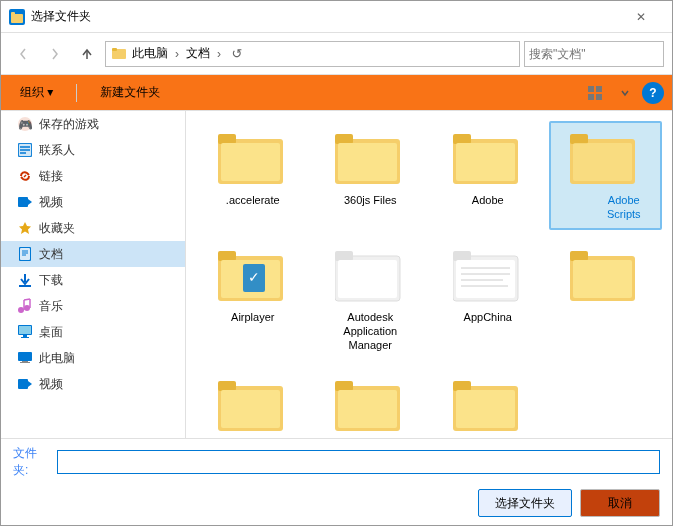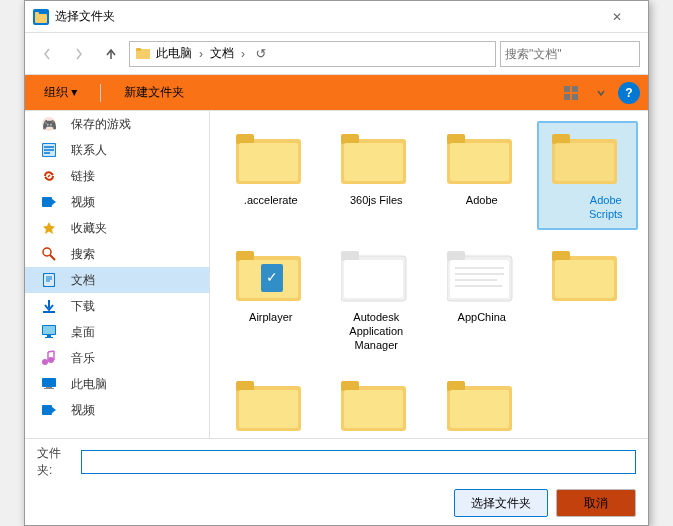--- a/index.html
+++ b/index.html
@@ -8,21 +8,21 @@
       font-size: 12px;
       background: #f0f0f0;
       display: flex;
       justify-content: center;
       align-items: center;
       width: 673px;
       height: 526px;
       overflow: hidden;
     }
     .dialog {
-      width: 625px;
+      width: 673px;
       height: 526px;
       background: #fff;
       border: 1px solid #999;
       box-shadow: 2px 2px 8px rgba(0,0,0,0.3);
       display: flex;
       flex-direction: column;
     }
     
     .title-bar {
       background: #fff;
@@ -185,21 +185,21 @@
       flex-shrink: 0;
       display: flex; align-items: center; justify-content: center;
     }
     
     .icon-games { color: #cc3300; }
     .icon-links { color: #cc3300; }
     .icon-favorites { color: #e6a817; }
     .icon-search { color: #cc3300; }
     .icon-downloads { color: #0066cc; }
     .icon-music { color: #cc66cc; }
-    .sidebar-item-label { flex: 1; margin-left: 8px; }
+    .sidebar-item-label { flex: 1; }
 
     
     .content-area {
       flex: 1;
       display: flex;
       flex-direction: column;
       overflow: hidden;
       position: relative;
     }
     .content-scroll {
@@ -250,21 +250,21 @@
       background: #fff;
     }
     .filename-row {
       display: flex;
       align-items: center;
       padding: 6px 12px;
       gap: 8px;
     }
     .filename-label {
       font-size: 12px;
-      color: #404040;
+      color: #3b82f6;
       width: 36px;
       flex-shrink: 0;
     }
     .filename-input {
       flex: 1;
       height: 24px;
       border: 1px solid #0078d4;
       outline: none;
       padding: 0 4px;
       font-size: 12px;
@@ -411,29 +411,20 @@
         <span class="sidebar-item-label">视频</span>
       </div>
       <div class="sidebar-item">
         <span class="sidebar-icon icon-favorites">
           <svg width="16" height="16" viewBox="0 0 16 16">
               <polygon points="8,2 10,6 14,6.5 11,9.5 12,14 8,11.5 4,14 5,9.5 2,6.5 6,6" fill="#e6a817"></polygon>
             </svg>
         </span>
         <span class="sidebar-item-label">收藏夹</span>
       </div>
-      <div class="sidebar-item">
-        <span class="sidebar-icon icon-search">
-          <svg width="16" height="16" viewBox="0 0 16 16">
-              <circle cx="6" cy="6" r="4" stroke="#cc3300" stroke-width="1.5" fill="none"></circle>
-              <line x1="9" y1="9" x2="14" y2="14" stroke="#cc3300" stroke-width="2"></line>
-            </svg>
-        </span>
-        <span class="sidebar-item-label">搜索</span>
-      </div>
       <div class="sidebar-item active">
         <span class="sidebar-icon">
           <svg width="16" height="16" viewBox="0 0 16 16">
               <rect x="2" y="1" width="12" height="14" rx="1" fill="#0078d4"></rect>
               <rect x="3" y="2" width="10" height="12" rx="1" fill="#fff" opacity="0.85"></rect>
               <line x1="5" y1="5" x2="11" y2="5" stroke="#0078d4" stroke-width="1"></line>
               <line x1="5" y1="7" x2="11" y2="7" stroke="#0078d4" stroke-width="1"></line>
               <line x1="5" y1="9" x2="9" y2="9" stroke="#0078d4" stroke-width="1"></line>
             </svg>
         </span>
@@ -443,41 +434,41 @@
         <span class="sidebar-icon icon-downloads">
           <svg width="16" height="16" viewBox="0 0 16 16">
               <line x1="8" y1="2" x2="8" y2="10" stroke="#0066cc" stroke-width="2"></line>
               <polyline points="4,7 8,12 12,7" stroke="#0066cc" stroke-width="2" fill="none"></polyline>
               <line x1="2" y1="14" x2="14" y2="14" stroke="#0066cc" stroke-width="2"></line>
             </svg>
         </span>
         <span class="sidebar-item-label">下载</span>
       </div>
       <div class="sidebar-item">
-        <span class="sidebar-icon">
-          <svg width="16" height="16" viewBox="0 0 16 16">
-              <rect x="1" y="1" width="14" height="10" rx="1" fill="#0078d4"></rect>
-              <rect x="2" y="2" width="12" height="8" fill="#87ceeb"></rect>
-              <rect x="6" y="11" width="4" height="2" fill="#0078d4"></rect>
-              <rect x="4" y="13" width="8" height="1" fill="#0078d4"></rect>
-            </svg>
-        </span>
-        <span class="sidebar-item-label">桌面</span>
-      </div>
-      <div class="sidebar-item">
         <span class="sidebar-icon icon-music">
           <svg width="16" height="16" viewBox="0 0 16 16">
               <circle cx="4" cy="12" r="3" fill="#cc66cc"></circle>
               <circle cx="10" cy="10" r="3" fill="#cc66cc"></circle>
               <line x1="7" y1="12" x2="7" y2="2" stroke="#cc66cc" stroke-width="1.5"></line>
               <line x1="13" y1="10" x2="13" y2="1" stroke="#cc66cc" stroke-width="1.5"></line>
               <line x1="7" y1="2" x2="13" y2="1" stroke="#cc66cc" stroke-width="1.5"></line>
             </svg>
         </span>
         <span class="sidebar-item-label">音乐</span>
+      </div>
+      <div class="sidebar-item">
+        <span class="sidebar-icon">
+          <svg width="16" height="16" viewBox="0 0 16 16">
+              <rect x="1" y="1" width="14" height="10" rx="1" fill="#0078d4"></rect>
+              <rect x="2" y="2" width="12" height="8" fill="#87ceeb"></rect>
+              <rect x="6" y="11" width="4" height="2" fill="#0078d4"></rect>
+              <rect x="4" y="13" width="8" height="1" fill="#0078d4"></rect>
+            </svg>
+        </span>
+        <span class="sidebar-item-label">桌面</span>
       </div>
       <div class="sidebar-item">
         <span class="sidebar-icon">
           <svg width="16" height="16" viewBox="0 0 16 16">
               <rect x="1" y="2" width="14" height="9" rx="1" fill="#0078d4"></rect>
               <rect x="5" y="11" width="6" height="1" fill="#888"></rect>
               <rect x="3" y="12" width="10" height="1" fill="#888"></rect>
             </svg>
         </span>
         <span class="sidebar-item-label">此电脑</span>

